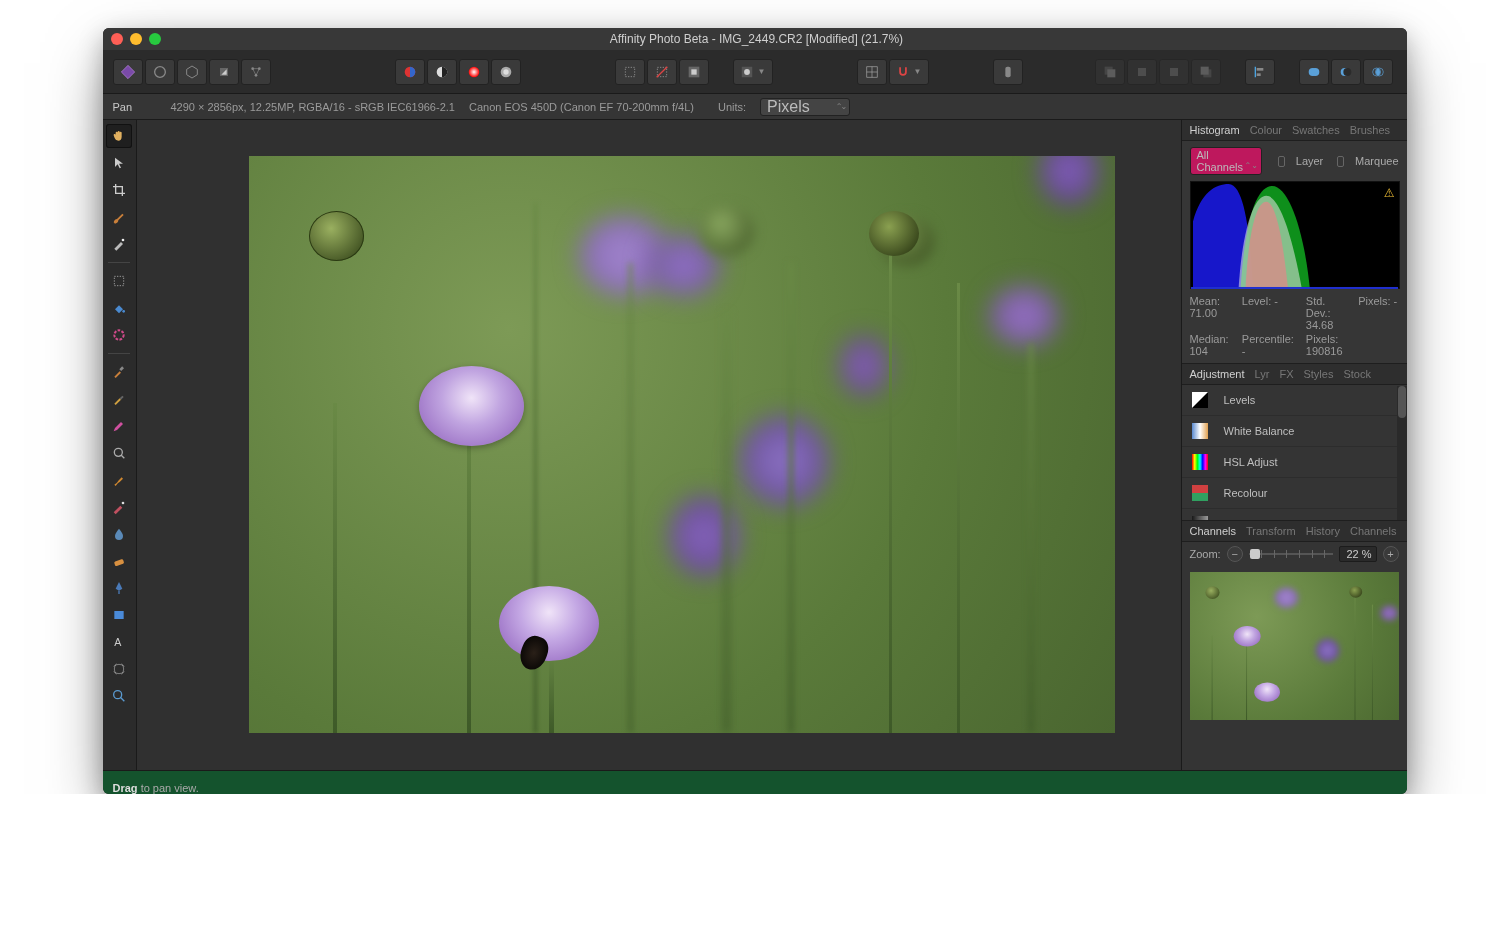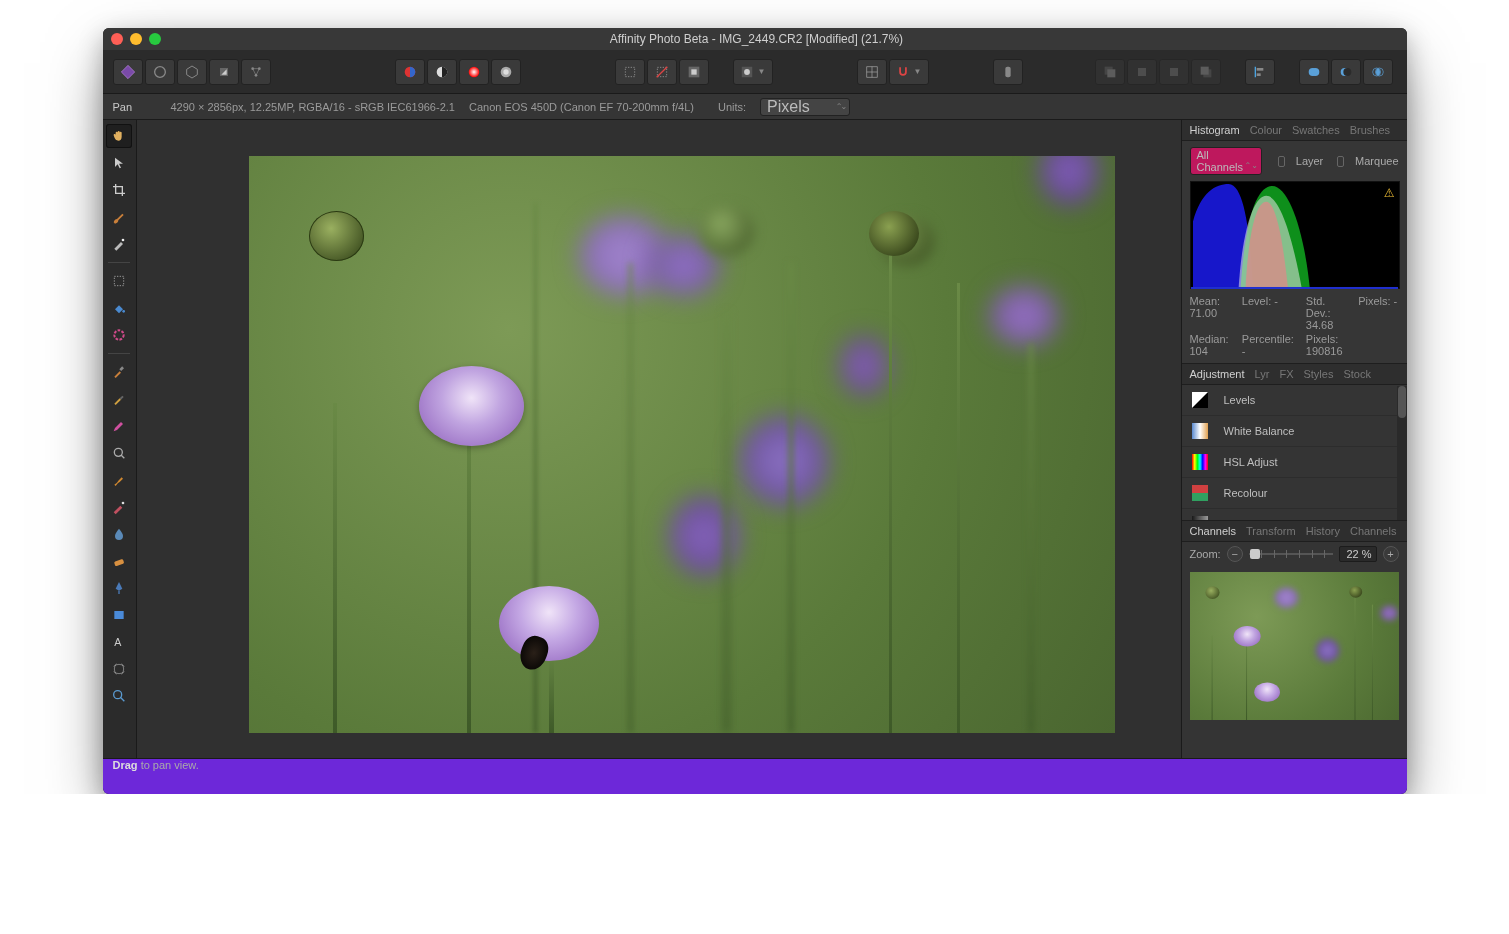--- a/index.html
+++ b/index.html
@@ -21,21 +21,21 @@
 .contextbar .cb-tool { color: #c8c8c8; width: 44px; }
 .units-select { background: #444; border: 1px solid #222; border-radius: 3px; color: #bbb; padding: 1px 20px 1px 6px; font-size: 16px; height: 18px; display: inline-flex; align-items: center; position: relative; }
 .units-select::after { content: "⌃⌄"; position: absolute; right: 4px; font-size: 8px; letter-spacing: -2px; color: #888; }
 .workspace { flex: 1; display: flex; min-height: 0; }
 .toolbox { width: 34px; background: #2b2b2b; border-right: 1px solid #1a1a1a; display: flex; flex-direction: column; align-items: center; padding-top: 4px; gap: 3px; }
 .tool { width: 26px; height: 24px; border-radius: 3px; display: flex; align-items: center; justify-content: center; color: #bbb; cursor: pointer; }
 .tool.active { background: #1f1f1f; box-shadow: inset 0 0 0 1px #111; }
 .tool-sep { width: 22px; height: 1px; background: #444; margin: 3px 0; }
 .canvas-area { flex: 1; background: #303030; position: relative; overflow: hidden; }
 .canvas-image { position: absolute; left: 112px; top: 36px; width: 866px; height: 577px; overflow: hidden; }
-.statusbar { height: 36px; background: #6d28d9; display: flex; align-items: flex-start; padding: 0 10px; color: #aaa; font-size: 11px; border-top: 1px solid #1a1a1a; }
+.statusbar { height: 24px; background: #14532d; display: flex; align-items: flex-end; padding: 0 10px; color: #aaa; font-size: 11px; border-top: 1px solid #1a1a1a; }
 .statusbar b { color: #ddd; }
 .panels { width: 226px; background: #343434; border-left: 1px solid #1a1a1a; display: flex; flex-direction: column; color: #aaa; font-size: 11px; }
 .panel-tabs { display: flex; gap: 10px; padding: 4px 8px; background: #2e2e2e; border-bottom: 1px solid #1e1e1e; }
 .panel-tab { color: #777; cursor: pointer; }
 .panel-tab.active { color: #d0d0d0; }
 .panel-body { background: #363636; padding: 6px 8px; }
 .histo-controls { display: flex; align-items: center; gap: 8px; margin-bottom: 6px; }
 .histo-select { background: #be185d; border: 1px solid #222; border-radius: 3px; padding: 1px 18px 1px 6px; color: #bbb; font-size: 11px; position: relative; }
 .histo-select::after { content: "⌃⌄"; position: absolute; right: 3px; font-size: 8px; color: #888; }
 .chk { width: 11px; height: 11px; border: 1px solid #666; border-radius: 2px; display: inline-block; margin-right: 3px; vertical-align: middle; }

